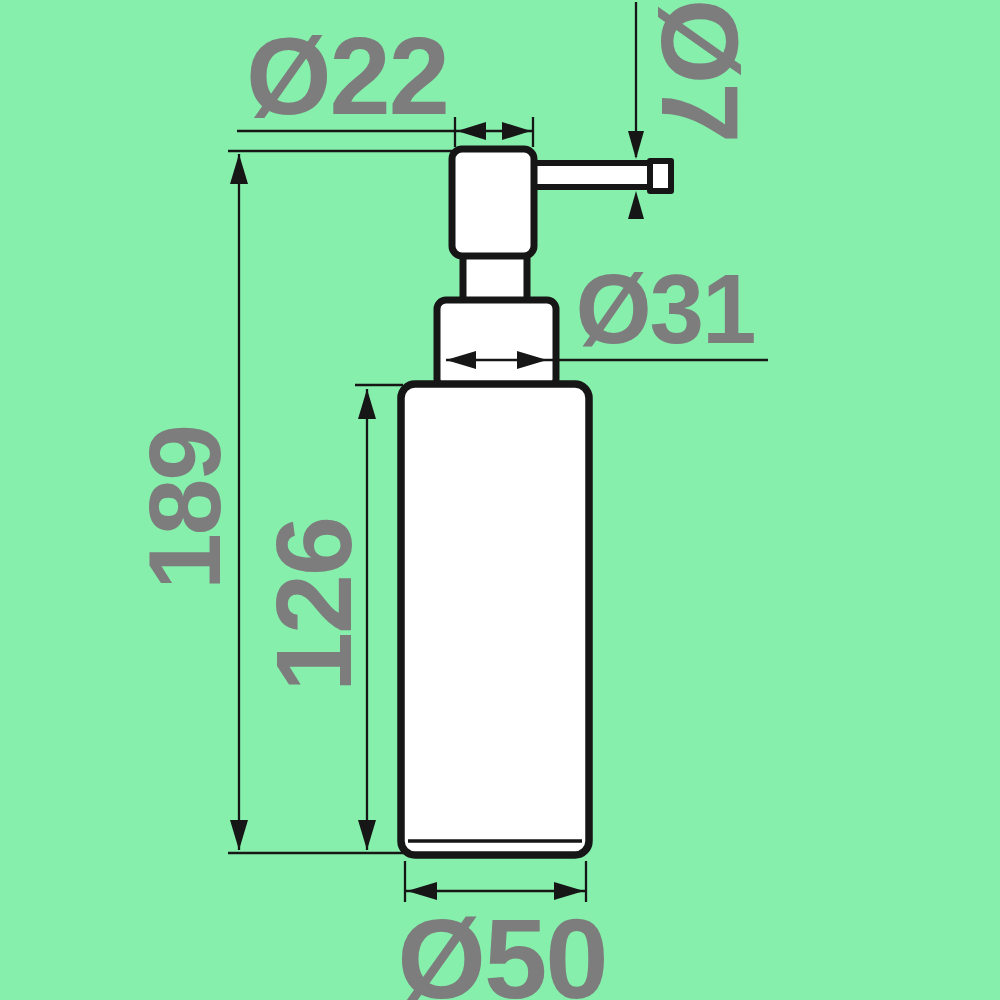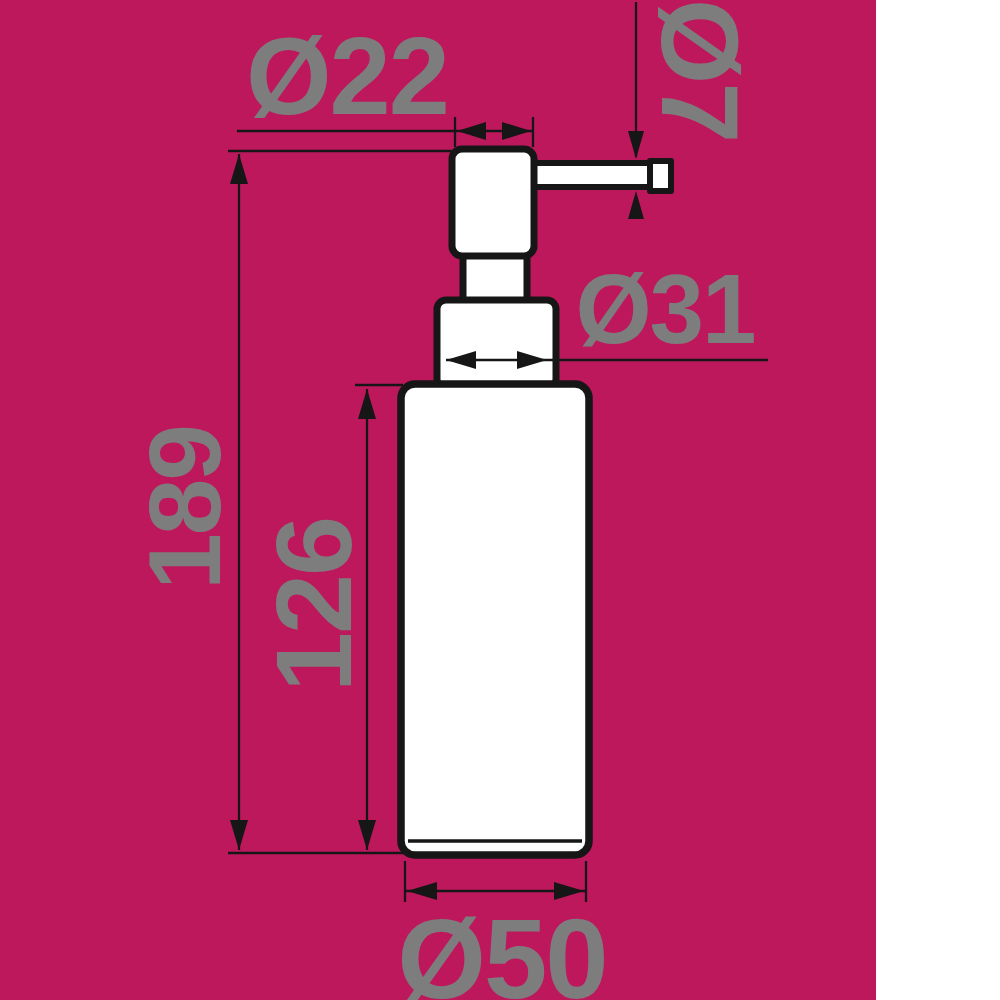--- a/index.html
+++ b/index.html
@@ -2,23 +2,23 @@
 <html><head>
 <meta charset="utf-8">
 <style>
   html, body {
     margin: 0;
     padding: 0;
     background: #ffffff;
   }
   .stage {
     position: relative;
-    width: 876px;
+    width: 1000px;
     height: 1000px;
-    background: #be185d;
+    background: #86efac;
     overflow: hidden;
   }
   svg { display: block; }
   .outline {
     fill: #ffffff;
     stroke: #161616;
     stroke-linejoin: round;
     stroke-linecap: round;
   }
   .thin {

